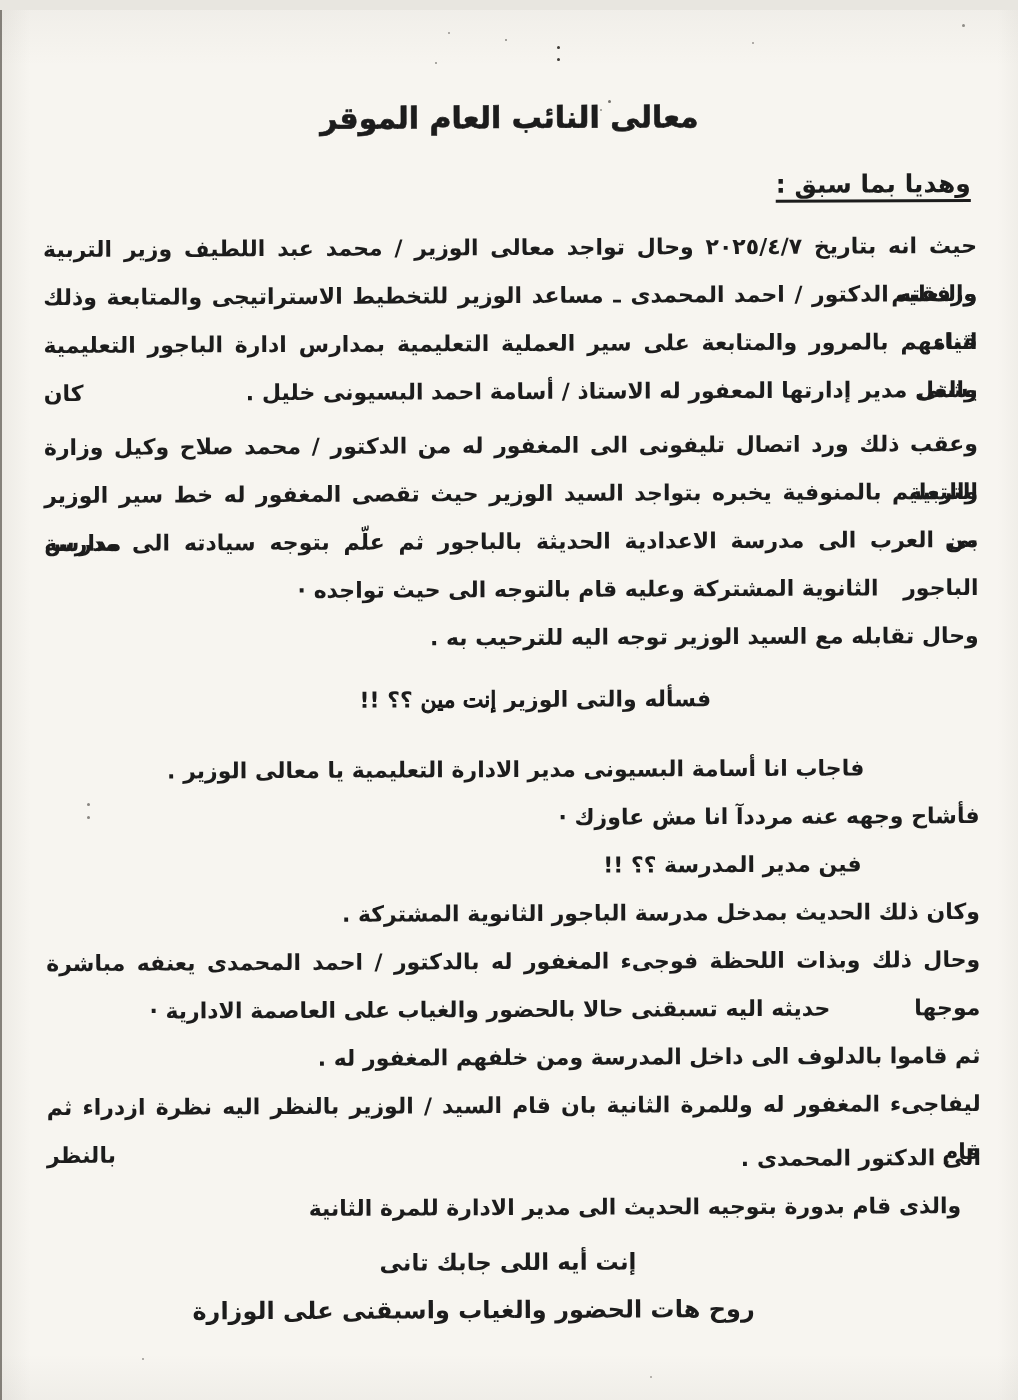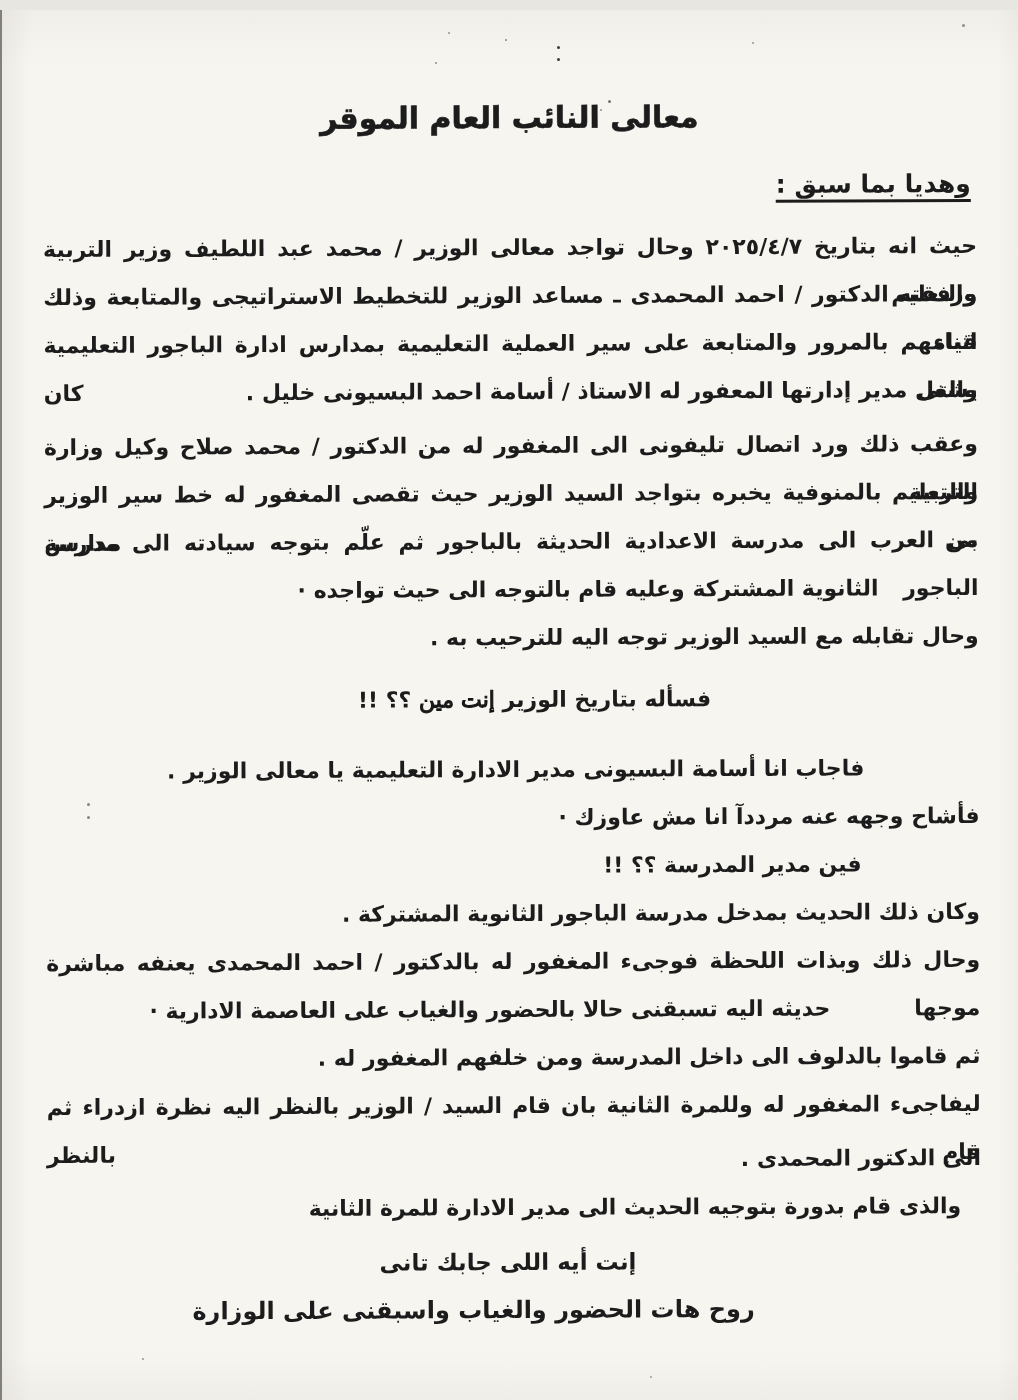--- a/index.html
+++ b/index.html
@@ -84,21 +84,21 @@
     <p class="line just">قيامهم بالمرور والمتابعة على سير العملية التعليمية بمدارس ادارة الباجور التعليمية والتى كان</p>
     <p class="line">يشغل مدير إدارتها المعفور له الاستاذ / أسامة احمد البسيونى خليل .</p>
 
     <p class="line just mt6">وعقب ذلك ورد اتصال تليفونى الى المغفور له من الدكتور / محمد صلاح وكيل وزارة التربية</p>
     <p class="line just">والتعليم بالمنوفية يخبره بتواجد السيد الوزير حيث تقصى المغفور له خط سير الوزير من مدارس</p>
     <p class="line just">بى العرب الى مدرسة الاعدادية الحديثة بالباجور ثم علّم بتوجه سيادته الى مدرسة الباجور</p>
     <p class="line" style="margin-right:100px;">الثانوية المشتركة وعليه قام بالتوجه الى حيث تواجده ·</p>
 
     <p class="line">وحال تقابله مع السيد الوزير توجه اليه للترحيب به .</p>
 
-    <p class="line q mt14" style="margin-right:268px;"><span>فسأله بتاريخ الوزير </span><span class="xbold">إنت مين</span><span> ؟؟ !!</span></p>
+    <p class="line q mt14" style="margin-right:268px;"><span>فسأله والتى الوزير </span><span class="xbold">إنت مين</span><span> ؟؟ !!</span></p>
 
     <p class="line mt22" style="margin-right:115px;">فاجاب انا أسامة البسيونى مدير الادارة التعليمية يا معالى الوزير .</p>
     <p class="line">فأشاح وجهه عنه مرددآ انا مش عاوزك ·</p>
     <p class="line" style="margin-right:118px;">فين مدير المدرسة ؟؟ !!</p>
     <p class="line">وكان ذلك الحديث بمدخل مدرسة الباجور الثانوية المشتركة .</p>
     <p class="line just">وحال ذلك وبذات اللحظة فوجىء المغفور له بالدكتور / احمد المحمدى يعنفه مباشرة موجها</p>
     <p class="line" style="margin-right:150px;">حديثه اليه تسبقنى حالا بالحضور والغياب على العاصمة الادارية ·</p>
     <p class="line">ثم قاموا بالدلوف الى داخل المدرسة ومن خلفهم المغفور له .</p>
     <p class="line just">ليفاجىء المغفور له وللمرة الثانية بان قام السيد / الوزير بالنظر اليه نظرة ازدراء ثم قام بالنظر</p>
     <p class="line mt6">الى الدكتور المحمدى .</p>

